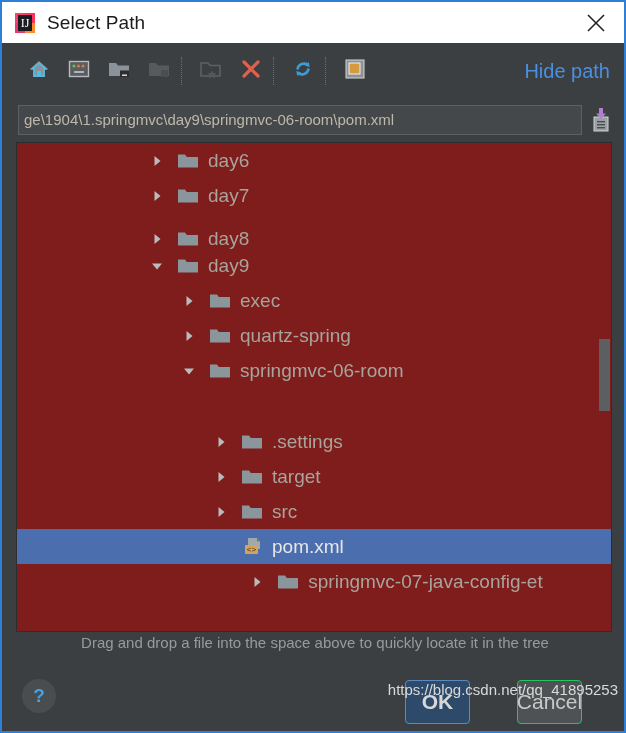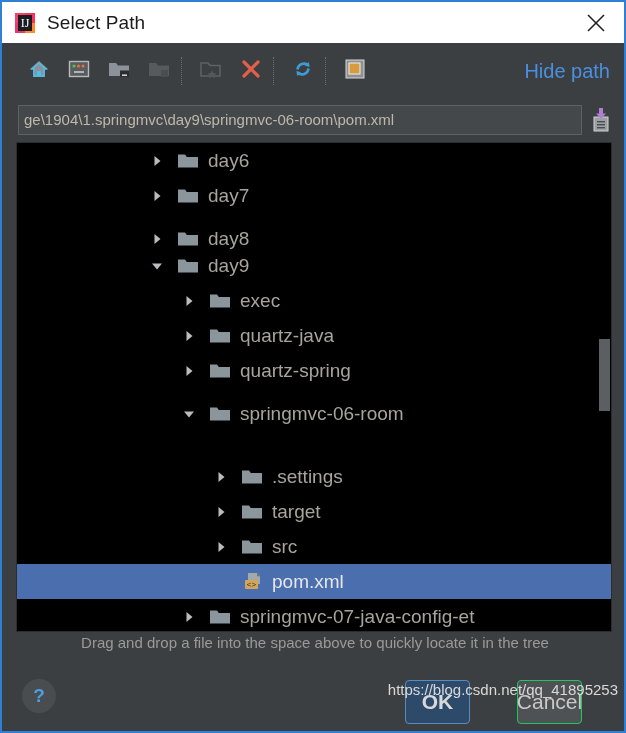--- a/index.html
+++ b/index.html
@@ -118,21 +118,21 @@
   }
 
   
   #tree-panel {
     position: absolute;
     left: 14px; top: 140px;
     width: 596px;
     height: 490px;
     box-sizing: border-box;
     border: 1px solid #2b2d2e;
-    background: #000000;
+    background: #7f1d1d;
     overflow: hidden;
   }
   .row {
     position: relative;
     height: 35px;
     display: flex;
     align-items: center;
     white-space: nowrap;
   }
   .row.selected { background: #4b6eaf; }
@@ -436,36 +436,23 @@
           <span class="twisty">
             <svg width="14" height="14" viewBox="0 0 14 14">
               <path d="M4.5 2 L4.5 12 L10.5 7 Z" fill="#b9bcbe"></path>
             </svg>
           </span>
           <span class="node-icon">
             <svg width="22" height="18" viewBox="0 0 22 18">
               <path d="M1 2.5 L8 2.5 L9.8 5 L21 5 L21 15.5 L1 15.5 Z" fill="#8a959c"></path>
             </svg>
           </span>
-          <span class="node-label">quartz-java</span>
+          <span class="node-label">quartz-spring</span>
         </div>
         <div class="row" style="padding-left: 163px;">
-          <span class="twisty">
-            <svg width="14" height="14" viewBox="0 0 14 14">
-              <path d="M4.5 2 L4.5 12 L10.5 7 Z" fill="#b9bcbe"></path>
-            </svg>
-          </span>
-          <span class="node-icon">
-            <svg width="22" height="18" viewBox="0 0 22 18">
-              <path d="M1 2.5 L8 2.5 L9.8 5 L21 5 L21 15.5 L1 15.5 Z" fill="#8a959c"></path>
-            </svg>
-          </span>
-          <span class="node-label">quartz-spring</span>
-        </div>
-        <div class="row" style="padding-left: 163px; align-items: flex-end;">
           <span class="twisty">
             <svg width="14" height="14" viewBox="0 0 14 14">
               <path d="M2 4.5 L12 4.5 L7 10.5 Z" fill="#b9bcbe"></path>
             </svg>
           </span>
           <span class="node-icon">
             <svg width="22" height="18" viewBox="0 0 22 18">
               <path d="M1 2.5 L8 2.5 L9.8 5 L21 5 L21 15.5 L1 15.5 Z" fill="#8a959c"></path>
             </svg>
           </span>
@@ -515,21 +502,21 @@
           <span class="node-icon">
             <svg width="22" height="20" viewBox="0 0 22 20">
               <path d="M7 1 L16 1 L19 4.2 L19 12 L7 12 Z" fill="#a3a8ab"></path>
               <path d="M16 1 L16 4.2 L19 4.2 Z" fill="#6d7275"></path>
               <rect x="4" y="8" width="13" height="9" rx="1" fill="#d2a45c"></rect>
               <text x="10.5" y="15.2" font-family="'Liberation Sans',sans-serif" font-size="8" fill="#3a2d12" text-anchor="middle">&lt;&gt;</text>
             </svg>
           </span>
           <span class="node-label">pom.xml</span>
         </div>
-        <div class="row" style="padding-left: 163px;">
+        <div class="row" style="padding-left: 163px; justify-content: center;">
           <span class="twisty">
             <svg width="14" height="14" viewBox="0 0 14 14">
               <path d="M4.5 2 L4.5 12 L10.5 7 Z" fill="#b9bcbe"></path>
             </svg>
           </span>
           <span class="node-icon">
             <svg width="22" height="18" viewBox="0 0 22 18">
               <path d="M1 2.5 L8 2.5 L9.8 5 L21 5 L21 15.5 L1 15.5 Z" fill="#8a959c"></path>
             </svg>
           </span>

